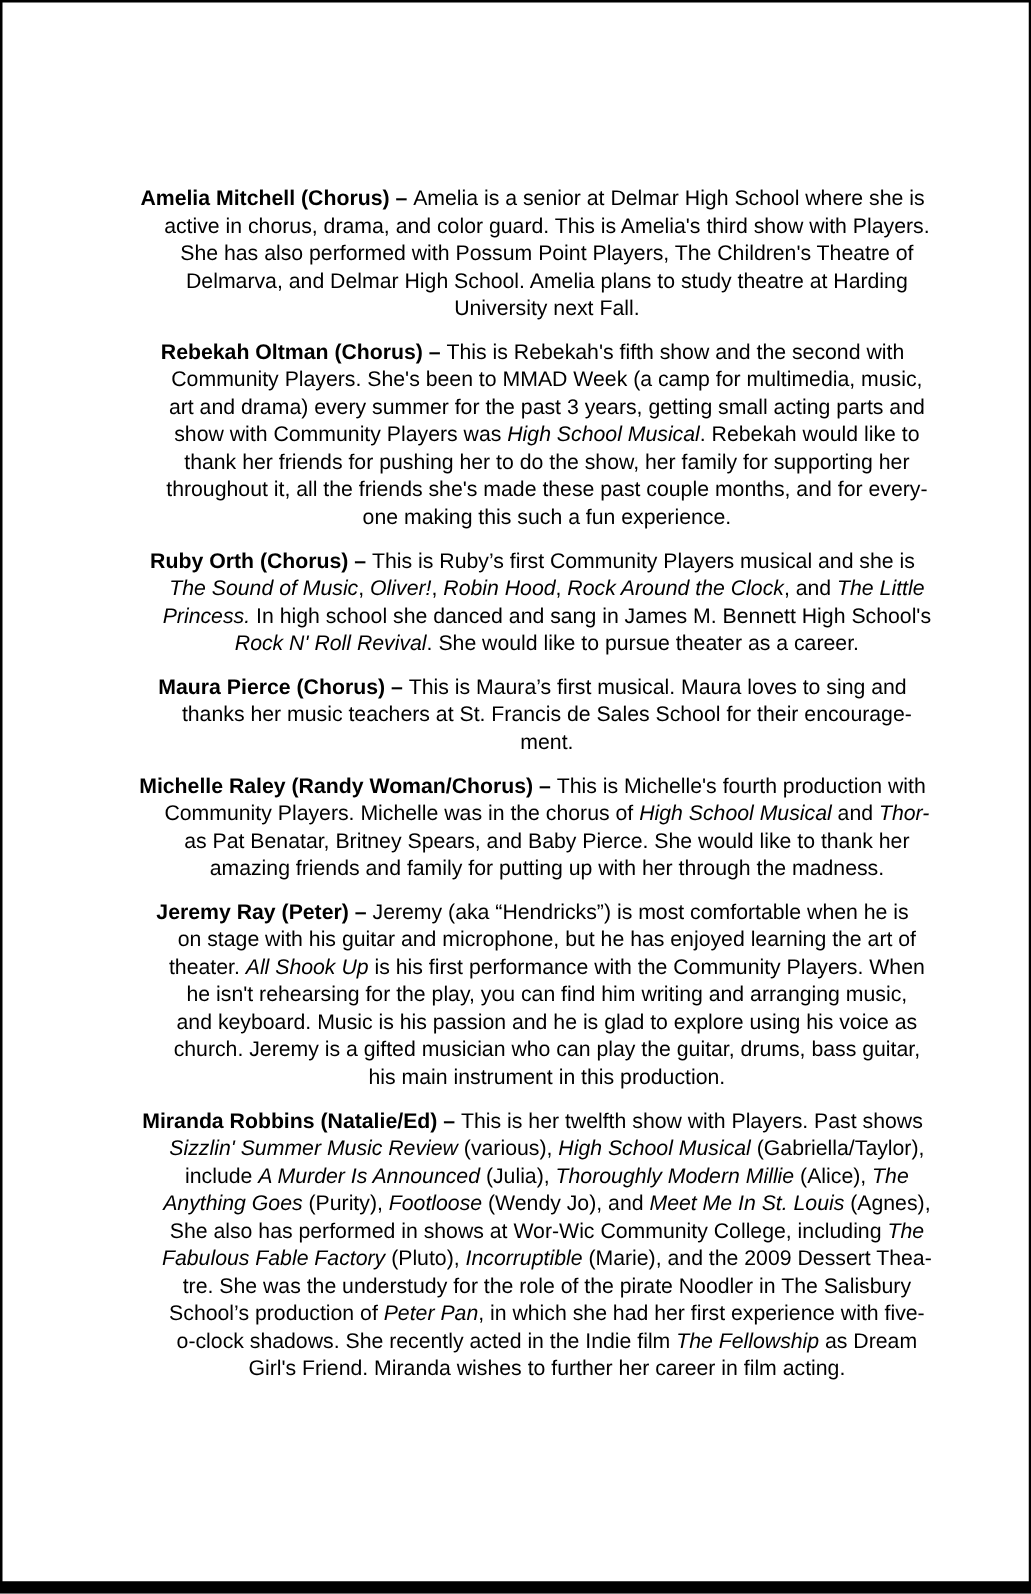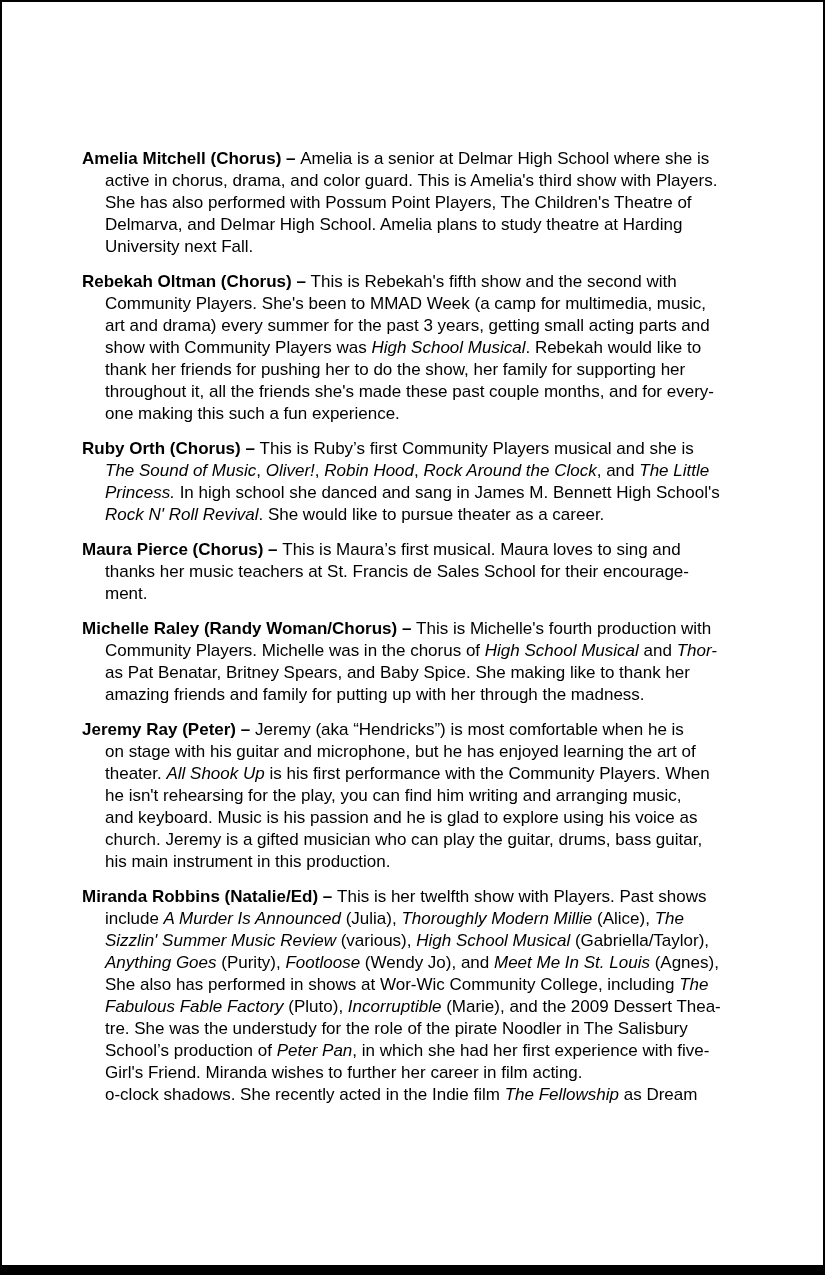--- a/index.html
+++ b/index.html
@@ -17,20 +17,21 @@
     border-color: #000000;
     border-width: 2px 2px 10px 2px;
     padding: 146px 53px 0 80px;
     overflow: hidden;
   }
   .bios {
     color: #000000;
     font-family: "Liberation Sans", sans-serif;
     font-size: 17px;
     line-height: 22px;
+    text-align: center;
   }
   .bio {
     margin: 0 0 13px 0;
   }
   .bio .line {
     white-space: nowrap;
   }
   .bio .line.cont {
     padding-left: 23px;
   }
@@ -65,38 +66,38 @@
         <div class="line cont"><i>Rock N' Roll Revival</i><span>. She would like to pursue theater as a career.</span></div>
       </div>
       <div class="bio">
         <div class="line"><b>Maura Pierce (Chorus) – </b><span>This is Maura’s first musical. Maura loves to sing and</span></div>
         <div class="line cont"><span>thanks her music teachers at St. Francis de Sales School for their encourage-</span></div>
         <div class="line cont"><span>ment.</span></div>
       </div>
       <div class="bio">
         <div class="line"><b>Michelle Raley (Randy Woman/Chorus) – </b><span>This is Michelle's fourth production with</span></div>
         <div class="line cont"><span>Community Players. Michelle was in the chorus of </span><i>High School Musical</i><span> and </span><i>Thor-</i></div>
-        <div class="line cont"><span>as Pat Benatar, Britney Spears, and Baby Spice. She making like to thank her</span></div>
+        <div class="line cont"><span>as Pat Benatar, Britney Spears, and Baby Pierce. She would like to thank her</span></div>
         <div class="line cont"><span>amazing friends and family for putting up with her through the madness.</span></div>
       </div>
       <div class="bio">
         <div class="line"><b>Jeremy Ray (Peter) – </b><span>Jeremy (aka “Hendricks”) is most comfortable when he is</span></div>
         <div class="line cont"><span>on stage with his guitar and microphone, but he has enjoyed learning the art of</span></div>
         <div class="line cont"><span>theater. </span><i>All Shook Up</i><span> is his first performance with the Community Players. When</span></div>
         <div class="line cont"><span>he isn't rehearsing for the play, you can find him writing and arranging music,</span></div>
         <div class="line cont"><span>and keyboard. Music is his passion and he is glad to explore using his voice as</span></div>
         <div class="line cont"><span>church. Jeremy is a gifted musician who can play the guitar, drums, bass guitar,</span></div>
         <div class="line cont"><span>his main instrument in this production.</span></div>
       </div>
       <div class="bio">
         <div class="line"><b>Miranda Robbins (Natalie/Ed) – </b><span>This is her twelfth show with Players. Past shows</span></div>
+        <div class="line cont"><i>Sizzlin' Summer Music Review</i><span> (various), </span><i>High School Musical</i><span> (Gabriella/Taylor),</span></div>
         <div class="line cont"><span>include </span><i>A Murder Is Announced</i><span> (Julia), </span><i>Thoroughly Modern Millie</i><span> (Alice), </span><i>The</i></div>
-        <div class="line cont"><i>Sizzlin' Summer Music Review</i><span> (various), </span><i>High School Musical</i><span> (Gabriella/Taylor),</span></div>
         <div class="line cont"><i>Anything Goes</i><span> (Purity), </span><i>Footloose</i><span> (Wendy Jo), and </span><i>Meet Me In St. Louis</i><span> (Agnes),</span></div>
         <div class="line cont"><span>She also has performed in shows at Wor-Wic Community College, including </span><i>The</i></div>
         <div class="line cont"><i>Fabulous Fable Factory</i><span> (Pluto), </span><i>Incorruptible</i><span> (Marie), and the 2009 Dessert Thea-</span></div>
         <div class="line cont"><span>tre. She was the understudy for the role of the pirate Noodler in The Salisbury</span></div>
         <div class="line cont"><span>School’s production of </span><i>Peter Pan</i><span>, in which she had her first experience with five-</span></div>
+        <div class="line cont"><span>o-clock shadows. She recently acted in the Indie film </span><i>The Fellowship</i><span> as Dream</span></div>
         <div class="line cont"><span>Girl's Friend. Miranda wishes to further her career in film acting.</span></div>
-        <div class="line cont"><span>o-clock shadows. She recently acted in the Indie film </span><i>The Fellowship</i><span> as Dream</span></div>
       </div>
     </div>
 </div>
 
 </body></html>

